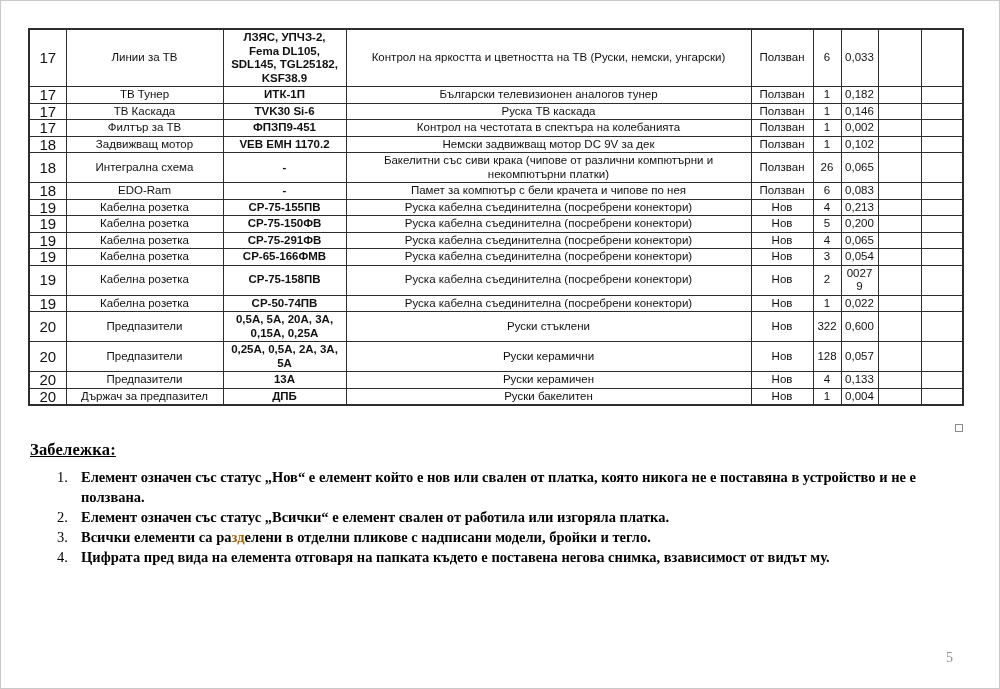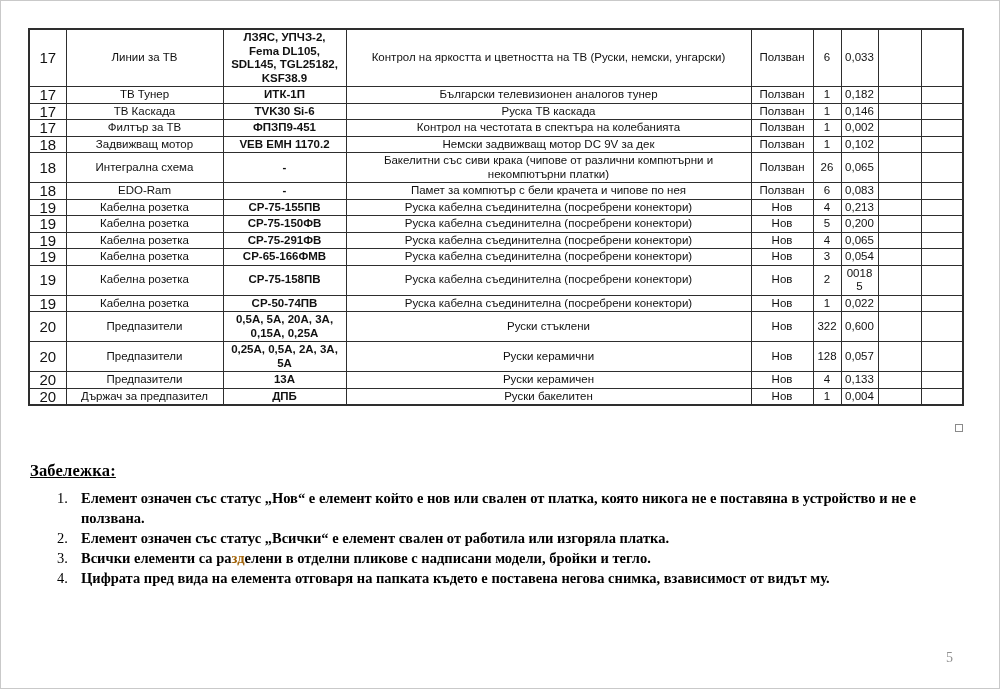--- a/index.html
+++ b/index.html
@@ -46,21 +46,21 @@
 
   .resize-handle {
     position:absolute; left:955px; top:424px;
     width:6px; height:6px;
     background:#fff;
     border:1px solid #8a8a8a;
   }
 
   
   .notes {
-    position:absolute; left:30px; top:461px; width:948px;
+    position:absolute; left:30px; top:440px; width:948px;
     font-family:"Liberation Serif", serif;
     color:#000;
   }
   .notes-title {
     font-size:16.5px;
     font-weight:bold;
     text-decoration:underline;
     margin-bottom:7px;
     letter-spacing:0.2px;
   }
@@ -224,21 +224,21 @@
         <td class="col-extra1"></td>
         <td class="col-extra2"></td>
       </tr>
       <tr>
         <td class="col-num">19</td>
         <td class="col-name">Кабелна розетка</td>
         <td class="col-model">СР-75-158ПВ</td>
         <td class="col-description">Руска кабелна съединителна (посребрени конектори)</td>
         <td class="col-status">Нов</td>
         <td class="col-qty">2</td>
-        <td class="col-weight">00185</td>
+        <td class="col-weight">00279</td>
         <td class="col-extra1"></td>
         <td class="col-extra2"></td>
       </tr>
       <tr>
         <td class="col-num">19</td>
         <td class="col-name">Кабелна розетка</td>
         <td class="col-model">СР-50-74ПВ</td>
         <td class="col-description">Руска кабелна съединителна (посребрени конектори)</td>
         <td class="col-status">Нов</td>
         <td class="col-qty">1</td>

